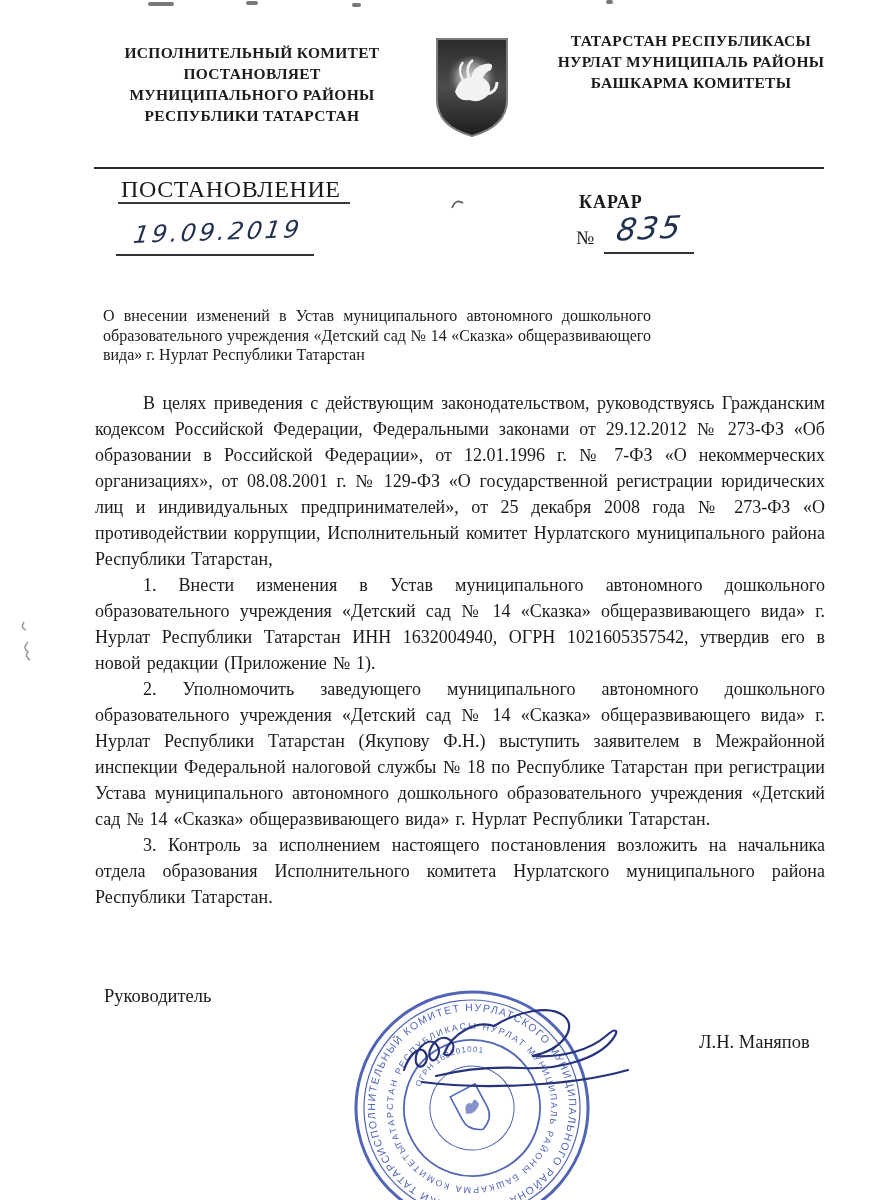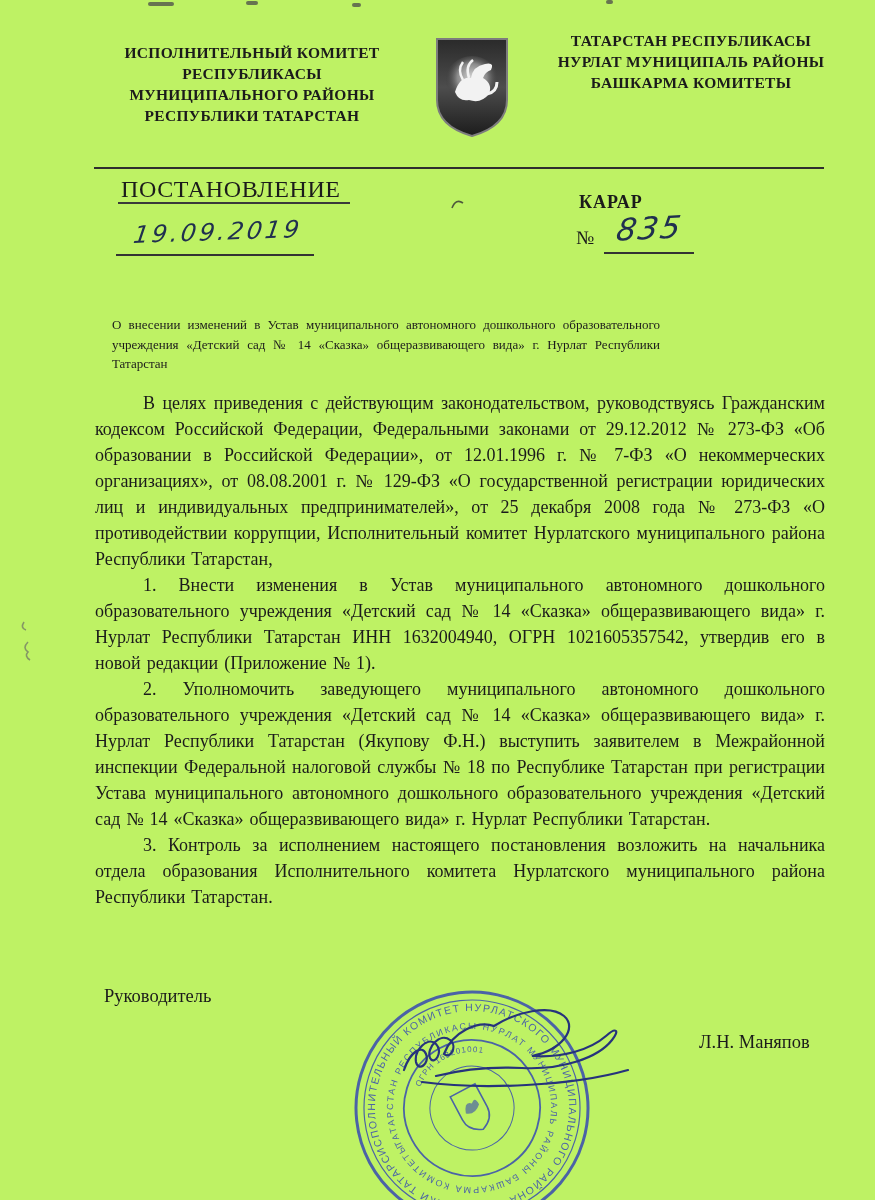--- a/index.html
+++ b/index.html
@@ -1,20 +1,20 @@
 <!DOCTYPE html>
 <html><head>
 <meta charset="utf-8">
 <style>
   html,body { margin:0; padding:0; background:#cfcfcf; }
   .page {
     position:relative;
     width:875px; height:1200px;
     margin:0 auto;
-    background:#bef264;
+    background:#ffffff;
     overflow:hidden;
     font-family:"Liberation Serif", serif;
     color:#1b1b1b;
   }
 
   
   .scan-mark { position:absolute; background:#4a4a4a; height:4px; border-radius:2px; opacity:.75; }
 
   
   .header-col { position:absolute; text-align:center; font-weight:bold; font-size:15.5px; line-height:21px; letter-spacing:.3px; }
@@ -33,21 +33,21 @@
   .handwritten { font-family:"DejaVu Sans", sans-serif; font-style:italic; color:#20304f; display:inline-block; }
   .date-value { position:absolute; top:218px; left:134px; font-size:24px; letter-spacing:3px; transform:skewX(-10deg) rotate(-2deg); }
   .date-underline { position:absolute; top:254px; left:116px; width:198px; height:2px; background:#333; }
   .num-label { position:absolute; top:227px; left:576px; font-size:19px; }
   .num-value { position:absolute; top:210px; left:617px; font-size:31px; letter-spacing:2px; transform:skewX(-12deg) rotate(-3deg); }
   .num-underline { position:absolute; top:252px; left:604px; width:90px; height:2px; background:#333; }
 
   
   .subject {
     position:absolute; top:299px; left:96px; width:548px;
-    font-size:13px; line-height:19.5px; text-align:justify; margin:16px;
+    font-size:16px; line-height:19.5px; text-align:justify; margin:7px;
   }
 
   
   .body-block {
     position:absolute; top:390px; left:95px; width:730px;
     font-size:18px; line-height:26px; text-align:justify;
   }
   .body-block p { margin:0; text-indent:48px; word-spacing:1.5px; }
   .resolves { text-align:center; text-indent:0 !important; margin:14px 0 13px 0 !important; letter-spacing:.5px; }
 
@@ -66,21 +66,21 @@
 
 <div class="page">
 
   <div class="scan-mark" style="top:2px; left:148px; width:26px;"></div>
   <div class="scan-mark" style="top:1px; left:246px; width:12px;"></div>
   <div class="scan-mark" style="top:3px; left:352px; width:9px;"></div>
   <div class="scan-mark" style="top:0px; left:606px; width:7px;"></div>
 
   <div class="header-col header-left">
     <div>ИСПОЛНИТЕЛЬНЫЙ КОМИТЕТ</div>
-    <div>РЕСПУБЛИКАСЫ</div>
+    <div>ПОСТАНОВЛЯЕТ</div>
     <div>МУНИЦИПАЛЬНОГО РАЙОНЫ</div>
     <div>РЕСПУБЛИКИ  ТАТАРСТАН</div>
   </div>
 
   <div class="emblem">
     <svg viewBox="0 0 78 104" width="78" height="104">
       <defs>
         <linearGradient id="shieldGrad" x1="0" y1="0" x2="0" y2="1">
           <stop offset="0" stop-color="#2a2a2a"></stop>
             <stop offset="0.5" stop-color="#4d4d4d"></stop>

